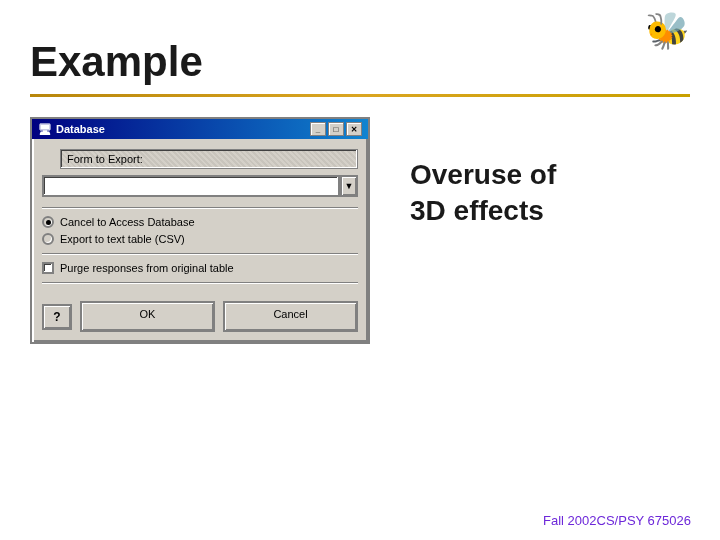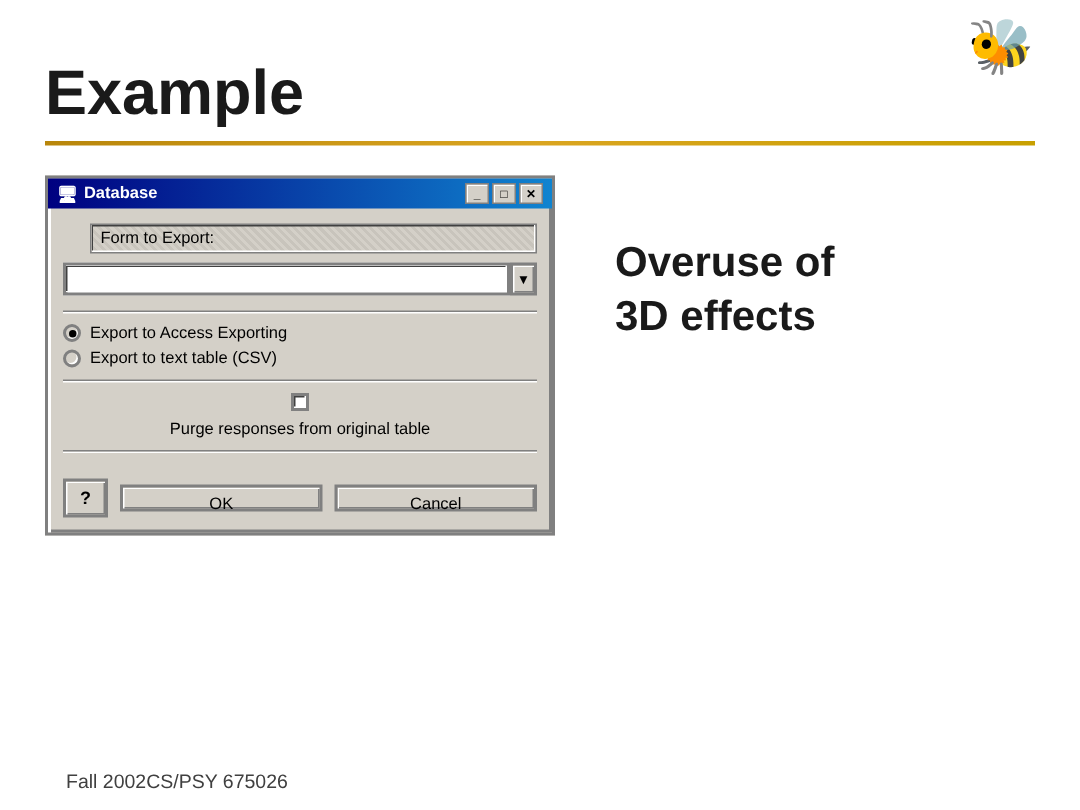--- a/index.html
+++ b/index.html
@@ -190,21 +190,20 @@
     }
 
     
     .checkbox-row {
       display: flex;
       align-items: center;
       gap: 6px;
       margin: 8px 0;
       font-size: 11px;
       color: #000;
-      flex-direction: column;
     }
 
     .checkbox-box {
       width: 12px;
       height: 12px;
       border: 2px solid #808080;
       background: #ffffff;
       box-shadow: -1px -1px 0 #ffffff inset, 1px 1px 0 #404040 inset;
       flex-shrink: 0;
     }
@@ -228,21 +227,21 @@
       align-items: center;
       justify-content: center;
       font-size: 12px;
       font-weight: bold;
       cursor: pointer;
       color: #000;
     }
 
     .action-btn {
       flex: 1;
-      height: 18px;
+      height: 31px;
       background: #d4d0c8;
       border: 2px solid #808080;
       box-shadow: 1px 1px 0 #ffffff inset, -1px -1px 0 #808080 inset;
       font-size: 11px;
       cursor: pointer;
       color: #000;
       text-align: center;
       line-height: 22px;
     }
 
@@ -255,24 +254,24 @@
       font-weight: bold;
     }
 
     
     .footer {
       position: absolute;
       bottom: 12px;
       left: 0;
       right: 0;
       display: flex;
-      justify-content: flex-start;
-      padding: 0 44px;
+      justify-content: flex-end;
+      padding: 0 29px;
       font-size: 13px;
-      color: #404040;
+      color: #6d28d9;
     }
   </style>
 </head>
 <body>
 
 <div class="page-title">Example</div>
 <div class="divider-line"></div>
 
 <div class="bee-icon">🐝</div>
 
@@ -299,21 +298,21 @@
       <div class="dropdown-row">
         <div class="dropdown-field"></div>
         <div class="dropdown-arrow">▼</div>
       </div>
 
       <div class="separator"></div>
 
       <div class="radio-group">
         <div class="radio-item">
           <div class="radio-circle selected"></div>
-          <span>Export to Access Exporting</span>
+          <span>Cancel to Access Database</span>
         </div>
         <div class="radio-item">
           <div class="radio-circle"></div>
           <span>Export to text table (CSV)</span>
         </div>
       </div>
 
       <div class="separator"></div>
 
       <div class="checkbox-row">

